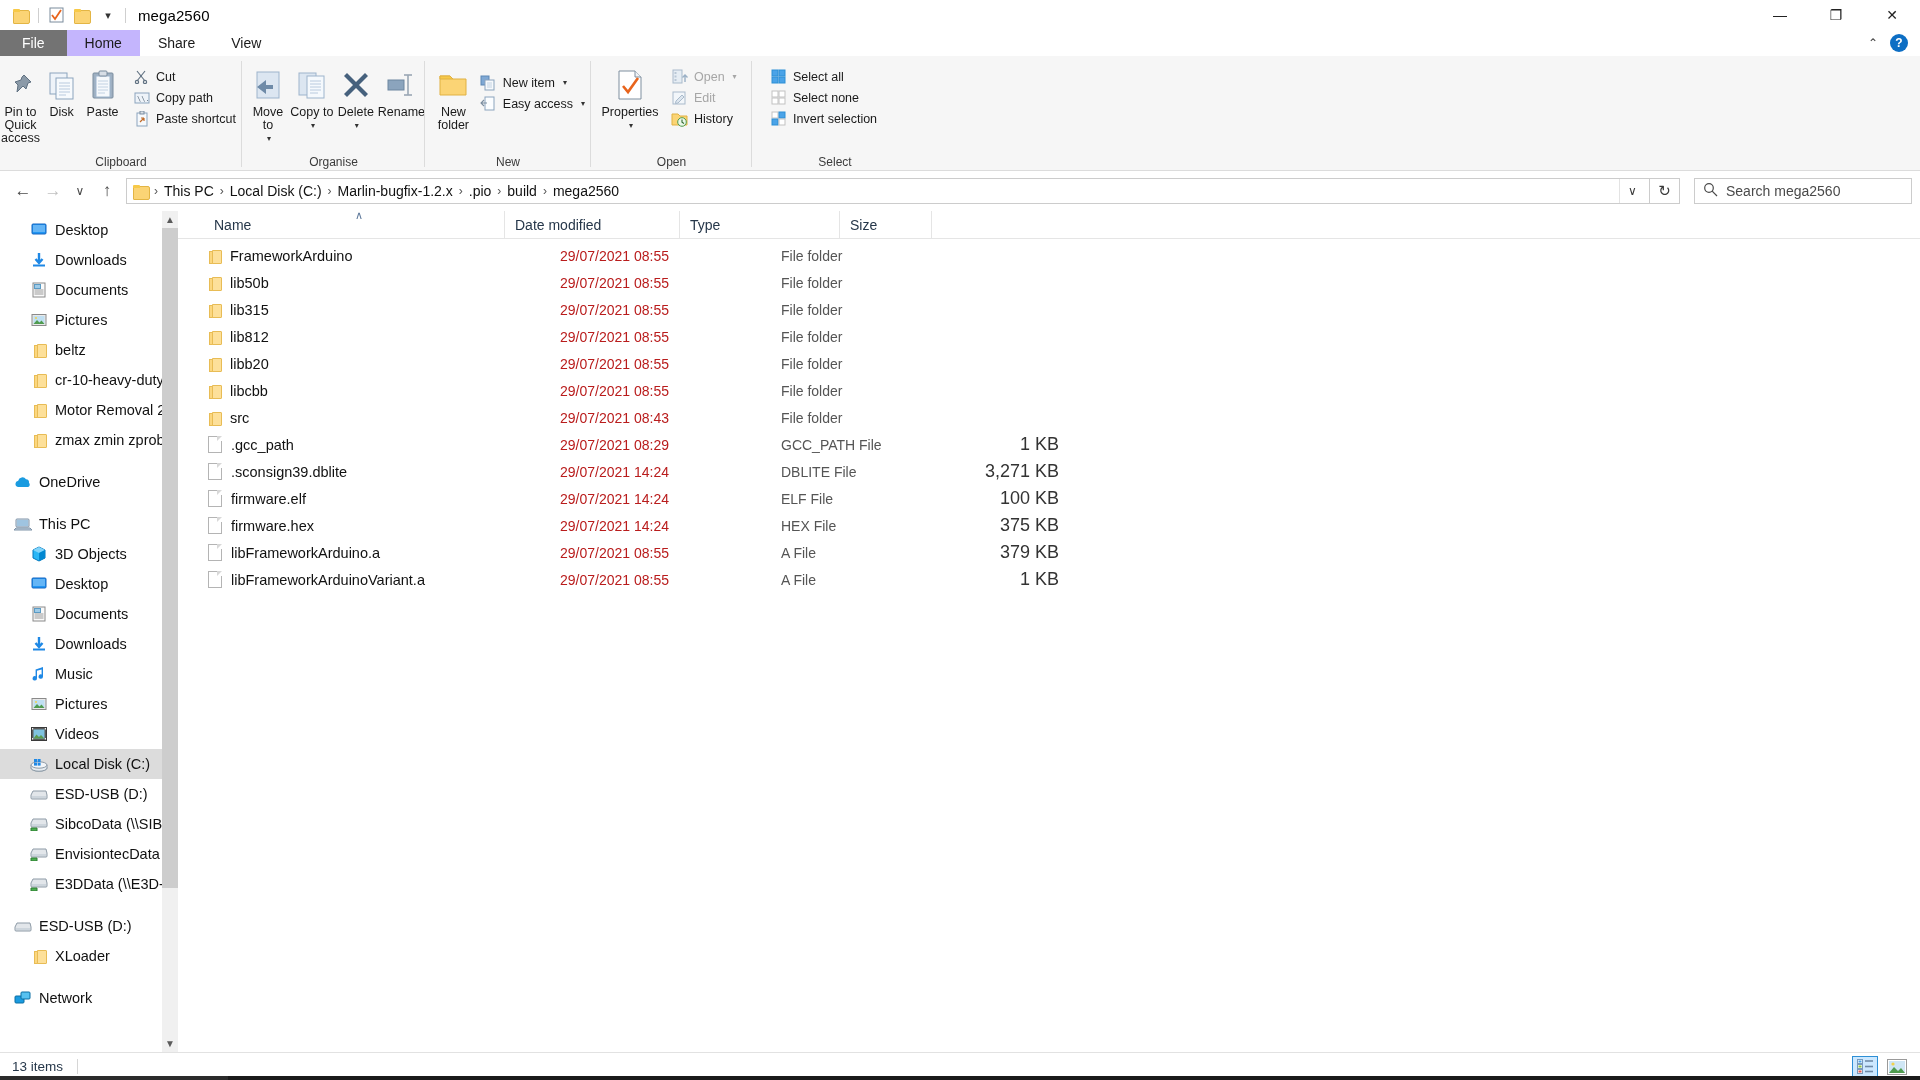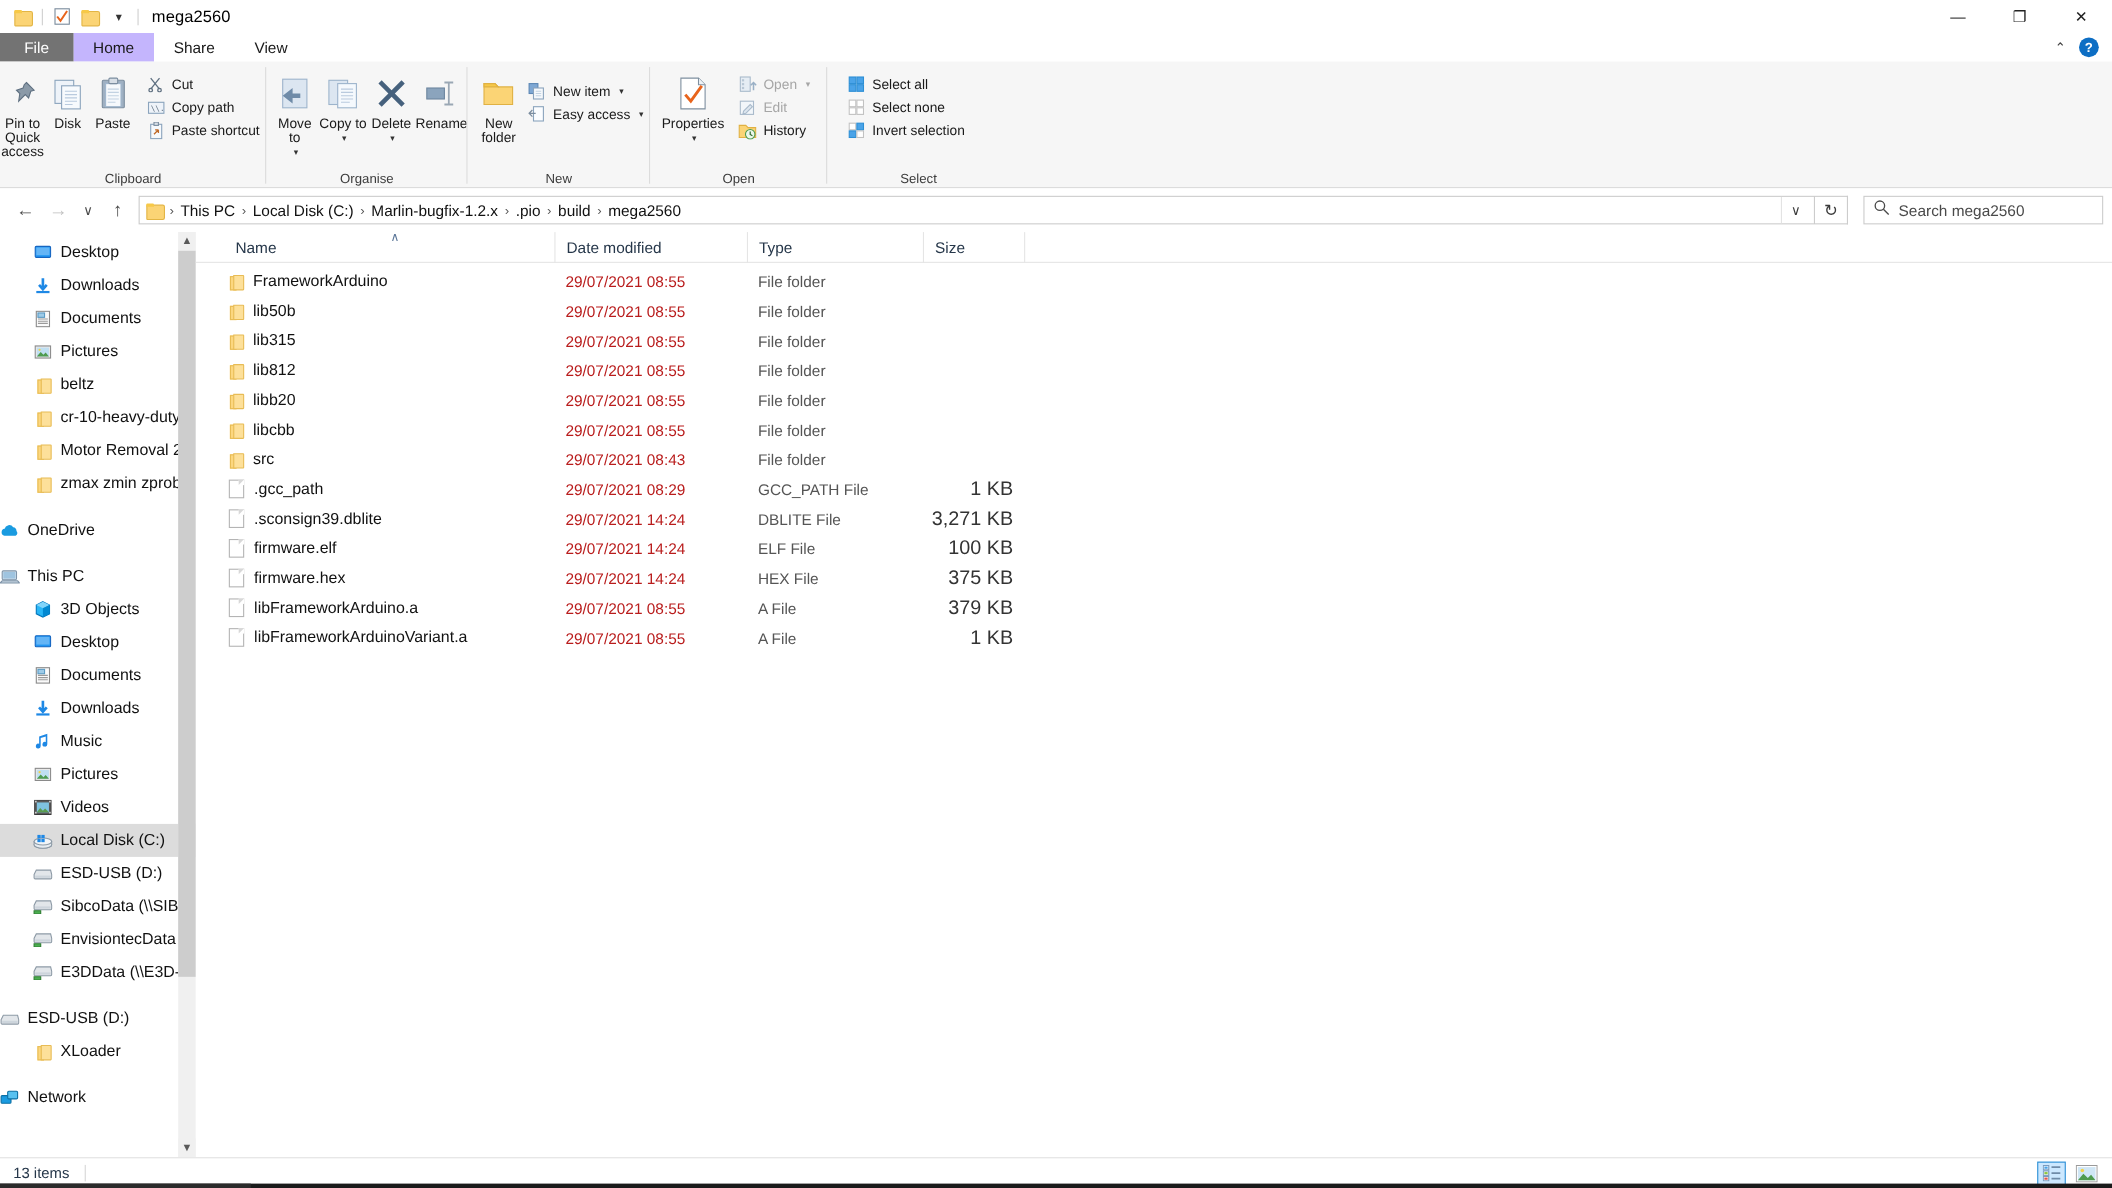--- a/index.html
+++ b/index.html
@@ -134,21 +134,21 @@
     width: 178px; flex: 0 0 178px; overflow: hidden; position: relative;
     background: #fff; padding-top: 4px;
   }
   .navitem {
     height: 30px; display: flex; align-items: center; gap: 7px; font-size: 14.5px;
     color: #111; padding-right: 6px; white-space: nowrap;
   }
   .navitem.sel { background: #dcdcdc; }
   .navitem .ic { width: 18px; height: 18px; display:flex;align-items:center;justify-content:center; flex: 0 0 18px;}
   .pin { margin-left: auto; color: #9a9a9a; font-size: 12px; transform: rotate(45deg); }
-  .lvl0 { }
+  .lvl0 { padding-left: 14px; }
   .lvl1 { padding-left: 30px; }
 
   .navscroll {
     position: absolute; right: 0; top: 0; bottom: 0; width: 16px; background: #f0f0f0;
     display: flex; flex-direction: column; align-items: center;
   }
   .navscroll .arr { height: 17px; font-size: 10px; color: #5a5a5a; display:flex;align-items:center;justify-content:center;width:100%; background:#f0f0f0;}
   .navscroll .thumb { position: absolute; top: 17px; width: 16px; height: 660px; background: #cdcdcd; }
   .navscroll .arr.bot { position: absolute; bottom: 0; }
 
@@ -163,21 +163,21 @@
     padding-left: 10px; border-left: 1px solid #e5e5e5; position: relative;
   }
   .col:first-child { border-left: none; }
   .col.name { width: 300px; }
   .col.date { width: 175px; }
   .col.type { width: 160px; }
   .col.size { width: 92px; justify-content: flex-end; padding-right: 10px; }
   .sortmark { position: absolute; left: 151px; top: -2px; font-size: 11px; color: #5c7799; }
 
   .rows { flex: 1; overflow: hidden; padding-top: 3px; }
-  .row { height: 27px; display: flex; align-items: center; padding-left: 26px; }
+  .row { height: 27px; display: flex; align-items: center; padding-left: 26px; gap: 46px; }
   .row .cname { width: 300px; display: flex; align-items: center; gap: 9px; font-size: 14.5px; color: #111; padding-left: 4px;}
   .row .cdate { width: 175px; font-size: 14px; color: #b91c1c; padding-left: 10px; }
   .row .ctype { width: 160px; font-size: 14px; color: #555; padding-left: 10px; }
   .row .csize { width: 92px; font-size: 18px; color: #333; text-align: right; padding-right: 10px; }
 
   .fileico { width: 14px; height: 17px; background: #fff; border: 1px solid #b4b4b4; position: relative; flex: 0 0 14px;}
   .fileico::after {
     content: ""; position: absolute; right: -1px; top: -1px;
     border-width: 0 0 5px 5px; border-style: solid; border-color: transparent transparent #fff #d8d8d8;
   }

